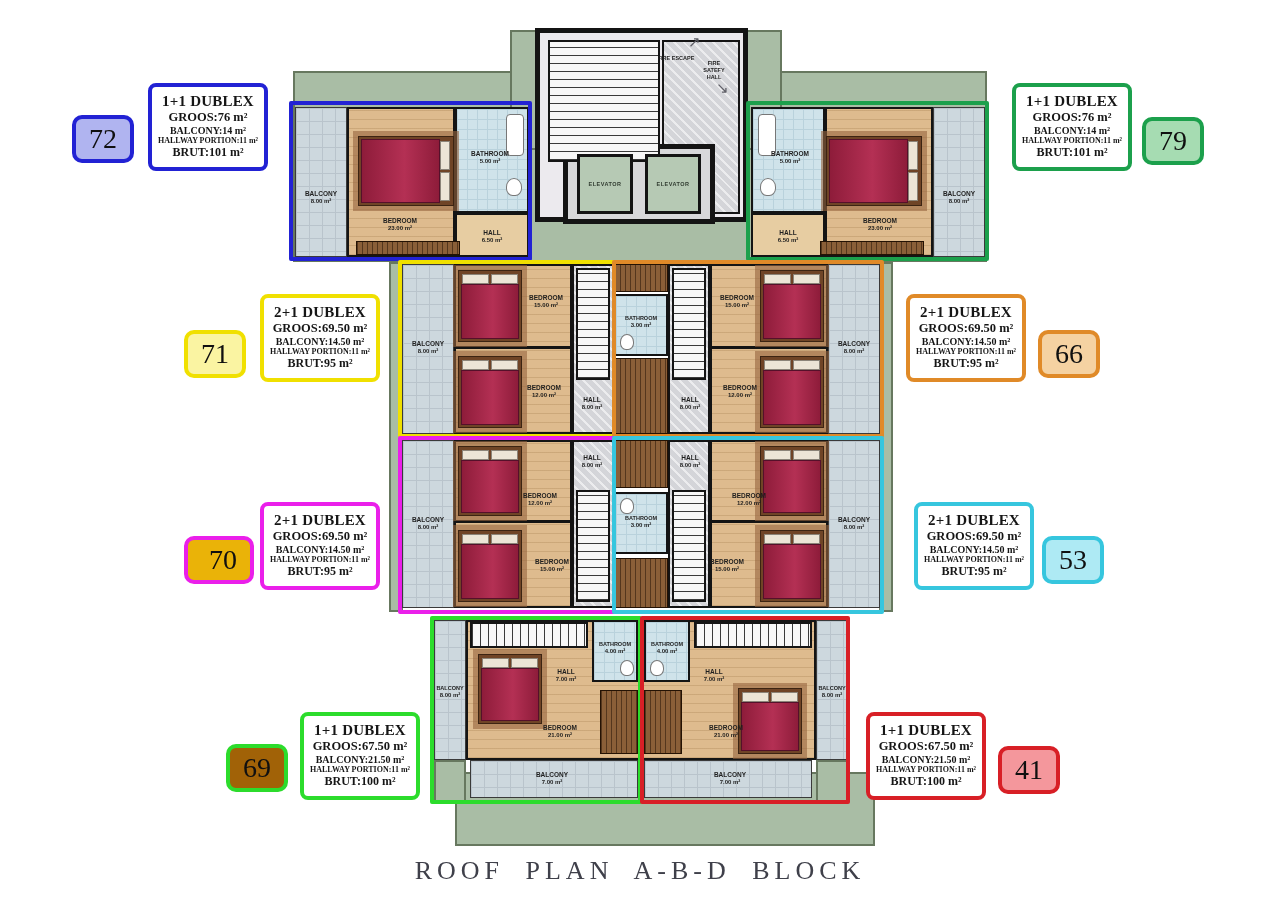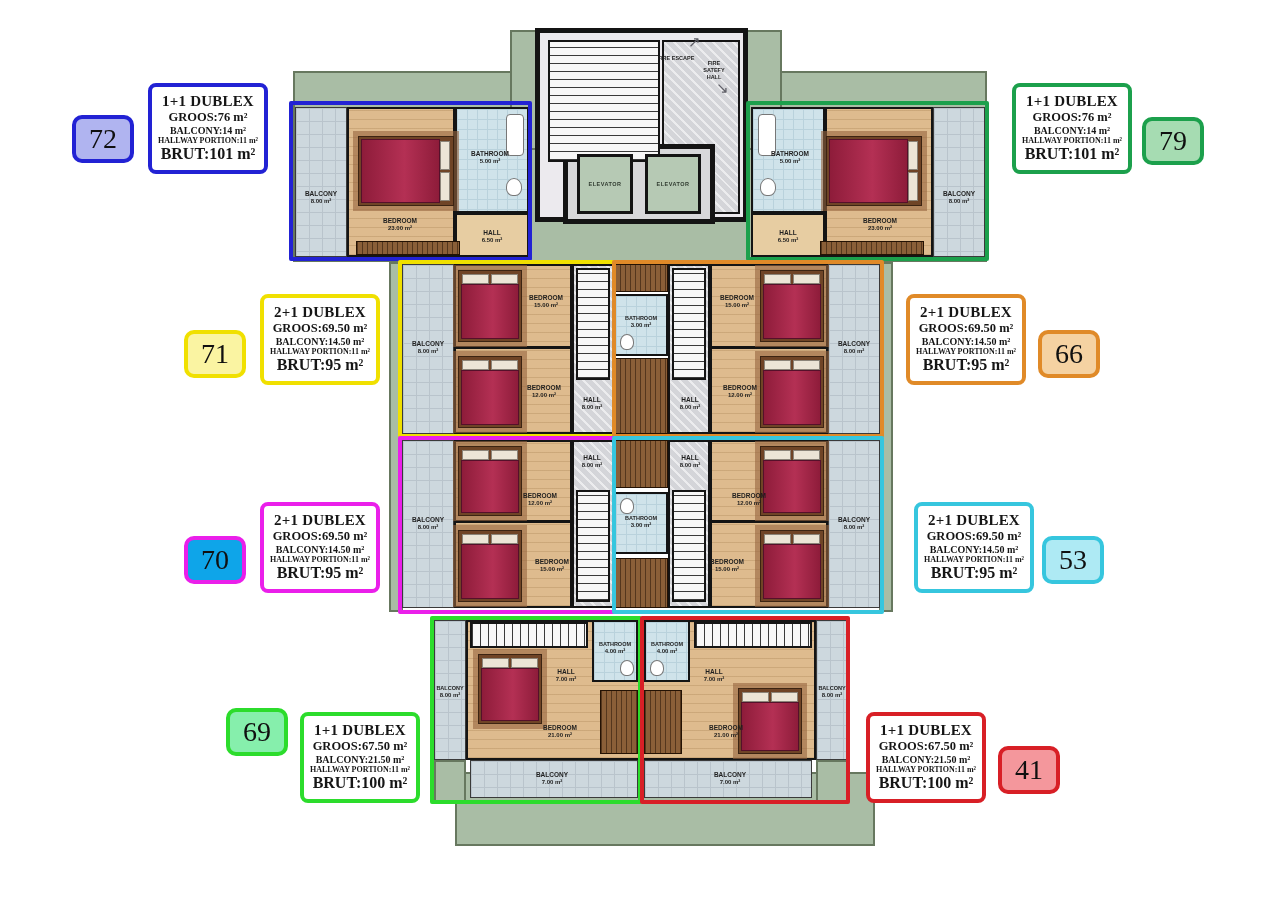--- a/index.html
+++ b/index.html
@@ -46,21 +46,21 @@
        font:bold 6.5px/1.25 "Liberation Sans",sans-serif;white-space:nowrap;}
   .lbl small{display:block;font-size:6px;font-weight:bold;}
   .lblsm{font-size:5.5px;}
   
   .ibox{position:absolute;z-index:60;width:108px;background:#fff;border:4px solid #000;border-radius:8px;
         padding:6px 2px 7px;text-align:center;font-family:"Liberation Serif",serif;color:#161616;box-sizing:content-box;}
   .ibox .t{font-size:15px;font-weight:bold;letter-spacing:.2px;}
   .ibox .g{font-size:12.5px;font-weight:bold;}
   .ibox .b{font-size:10px;font-weight:bold;}
   .ibox .h{font-size:8px;font-weight:bold;}
-  .ibox .br{font-size:16px;font-weight:bold;}
+  .ibox .br{font-size:12px;font-weight:bold;}
   .badge{position:absolute;z-index:60;width:54px;height:40px;border:4px solid #8b5cf6;border-radius:10px;
         display:flex;align-items:center;justify-content:center;font:28px "Liberation Serif",serif;color:#101010;}
   .title{position:absolute;left:0;width:100%;top:856px;text-align:center;z-index:60;
         font:26px "Liberation Serif",serif;letter-spacing:5px;word-spacing:10px;color:#3f404a;}
 </style>
 </head>
 <body>
 
 <div class="canvas">
 
@@ -291,55 +291,56 @@
     <div class="t">2+1 DUBLEX</div>
     <div class="g">GROOS:69.50 m²</div>
     <div class="b">BALCONY:14.50 m²</div>
     <div class="h">HALLWAY PORTION:11 m²</div>
     <div class="br">BRUT:95 m²</div>
   </div>
   <div class="badge" style="left: 1038px; top: 330px; border-color: rgb(224, 138, 40); background: rgb(245, 210, 162);">
       <span>66</span>
     </div>
 
-  <div class="badge" style="left: 184px; top: 536px; border-color: rgb(234, 31, 234); background: #0ea5e9;">
+  <div class="badge" style="left: 184px; top: 536px; border-color: rgb(234, 31, 234); background: #eab308; padding-left: 8px;">
       <span>70</span>
     </div>
   <div class="ibox" style="left: 260px; top: 502px; border-color: rgb(234, 31, 234);">
     <div class="t">2+1 DUBLEX</div>
     <div class="g">GROOS:69.50 m²</div>
     <div class="b">BALCONY:14.50 m²</div>
     <div class="h">HALLWAY PORTION:11 m²</div>
     <div class="br">BRUT:95 m²</div>
   </div>
   <div class="ibox" style="left: 914px; top: 502px; border-color: rgb(54, 198, 222);">
     <div class="t">2+1 DUBLEX</div>
     <div class="g">GROOS:69.50 m²</div>
     <div class="b">BALCONY:14.50 m²</div>
     <div class="h">HALLWAY PORTION:11 m²</div>
     <div class="br">BRUT:95 m²</div>
   </div>
   <div class="badge" style="left: 1042px; top: 536px; border-color: rgb(54, 198, 222); background: rgb(174, 234, 244);">
       <span>53</span>
     </div>
 
-  <div class="badge" style="left: 226px; top: 708px; border-color: rgb(44, 220, 44); background: #86efac;">
+  <div class="badge" style="left: 226px; top: 744px; border-color: rgb(44, 220, 44); background: #a16207;">
       <span>69</span>
     </div>
   <div class="ibox" style="left: 300px; top: 712px; border-color: rgb(44, 220, 44);">
     <div class="t">1+1 DUBLEX</div>
     <div class="g">GROOS:67.50 m²</div>
     <div class="b">BALCONY:21.50 m²</div>
     <div class="h">HALLWAY PORTION:11 m²</div>
     <div class="br">BRUT:100 m²</div>
   </div>
   <div class="ibox" style="left: 866px; top: 712px; border-color: rgb(216, 31, 38);">
     <div class="t">1+1 DUBLEX</div>
     <div class="g">GROOS:67.50 m²</div>
     <div class="b">BALCONY:21.50 m²</div>
     <div class="h">HALLWAY PORTION:11 m²</div>
     <div class="br">BRUT:100 m²</div>
   </div>
   <div class="badge" style="left: 998px; top: 746px; border-color: rgb(216, 31, 38); background: rgb(244, 151, 156);">
       <span>41</span>
     </div>
 
+  <div class="title">ROOF PLAN  A-B-D BLOCK</div>
 </div>
 
 </body></html>

